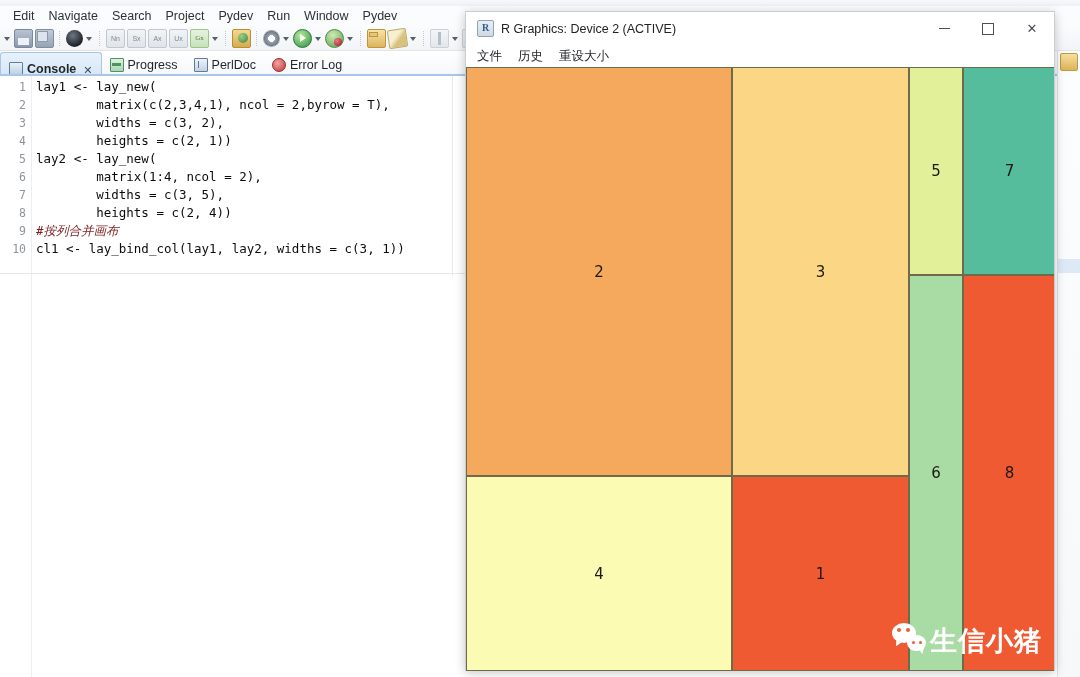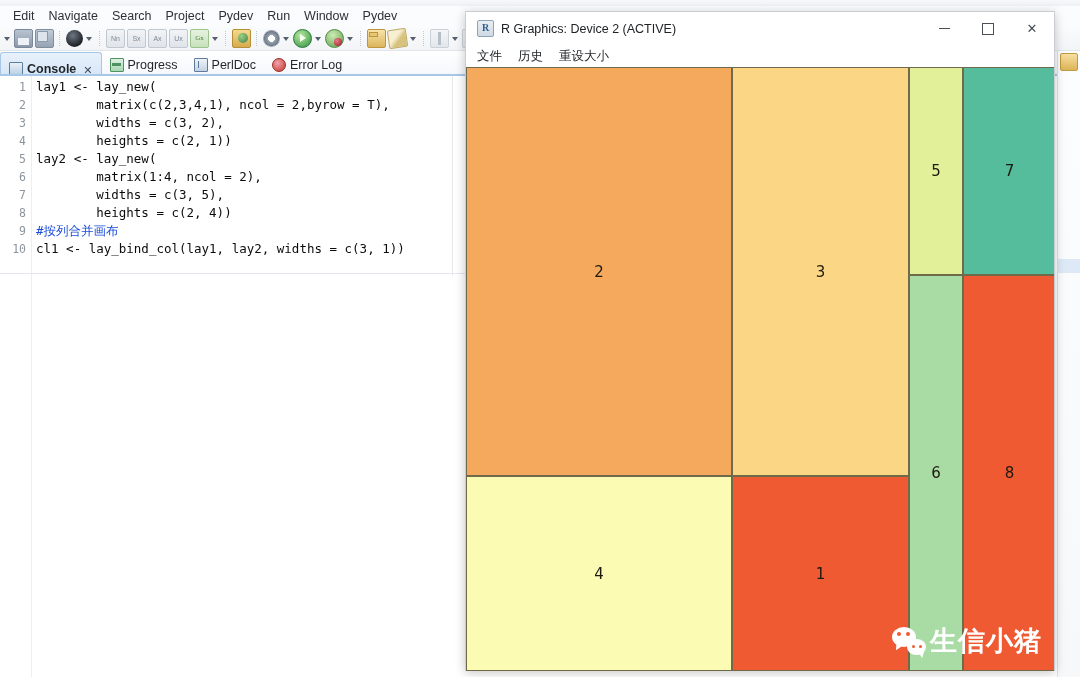--- a/index.html
+++ b/index.html
@@ -143,21 +143,21 @@
   .lnum{
     width:26px;text-align:right;padding-right:5px;flex:0 0 auto;
     color:#8d959e;font-size:11.5px;
     font-family:"DejaVu Sans Mono","Liberation Mono",monospace;
   }
   .cline.hl .lnum{color:#4a5560;}
   .caretmark{
     position:absolute;left:0;width:5px;height:18px;background:#4a90d9;
   }
   .ctext{padding-left:5px;flex:1 1 auto;}
-  .tok-cmt{color:#1d4ed8;}
+  .tok-cmt{color:#7f1d1d;font-style:italic;}
 
   .code-rightedge{
     position:absolute;left:452px;top:0;width:1px;height:200px;background:#e6e8ec;
   }
   .code-underline{
     position:absolute;left:0;top:197px;width:470px;height:1px;background:#e4e7eb;
   }
 
   
   .right-sliver{
@@ -225,21 +225,21 @@
     border:1px solid #6f6a4a;
     box-sizing:border-box;
     display:flex;align-items:center;justify-content:center;
     font-family:"DejaVu Sans","Liberation Sans",sans-serif;
     font-size:15px;color:#1d1a10;
   }
 
   
   .watermark{
     position:absolute;right:12px;bottom:12px;
-    display:flex;align-items:center;gap:4px;
+    display:flex;align-items:flex-start;gap:4px;
     pointer-events:none;
   }
   .wm-logo{position:relative;width:34px;height:28px;flex:0 0 auto;}
   .wm-b1{
     position:absolute;left:0;top:0;width:24px;height:20px;border-radius:50%;
     background:#ffffff;
   }
   .wm-b1:after{
     content:"";position:absolute;left:3px;bottom:-4px;width:7px;height:7px;
     background:#ffffff;transform:rotate(20deg);

